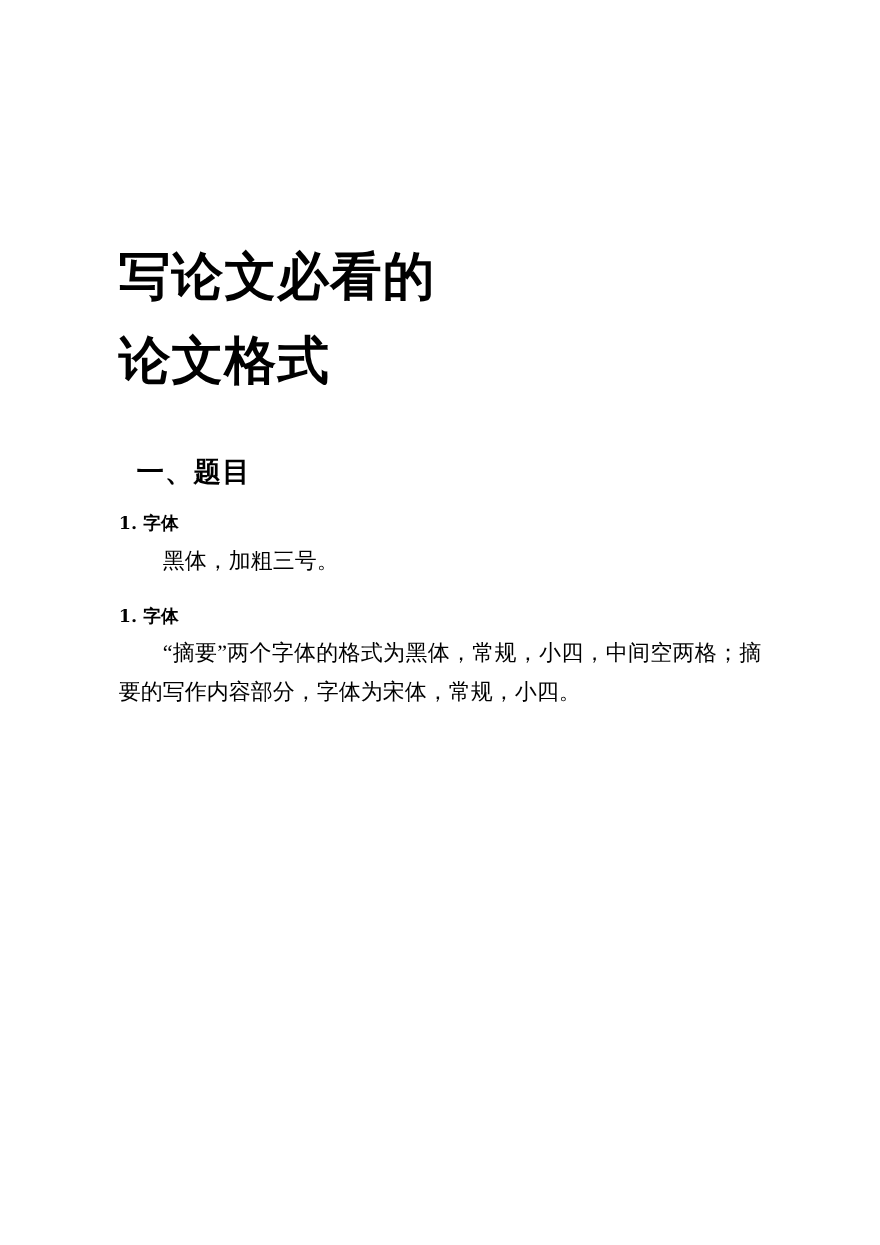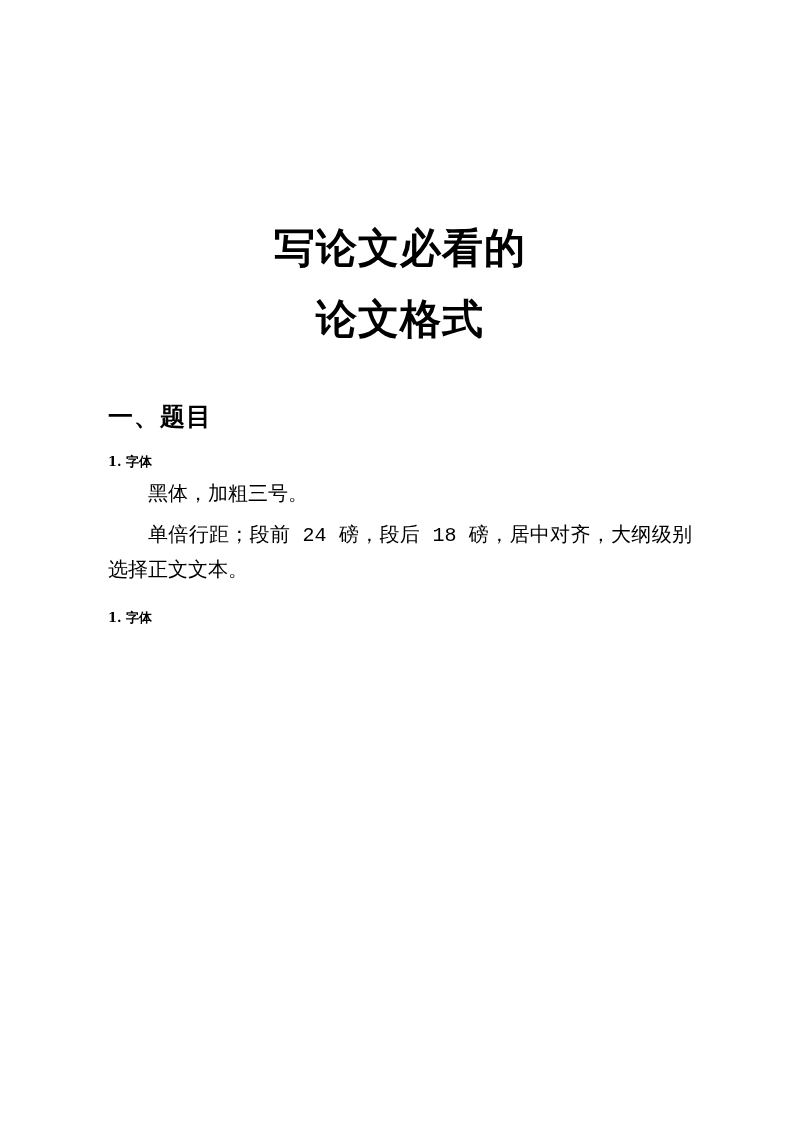--- a/index.html
+++ b/index.html
@@ -16,55 +16,56 @@
   }
   .page {
     position: relative;
     width: 800px;
     height: 1132px;
     background: #ffffff;
     box-sizing: border-box;
     padding: 0 108px;
   }
   .doc-title {
-    text-align: center;
+    text-align: left;
     font-family: "DejaVu Sans", "Liberation Sans", sans-serif;
     font-weight: bold;
-    font-size: 41px;
+    font-size: 47px;
     line-height: 1.0;
     letter-spacing: 1px;
   }
   .title-line-1 {
     margin-top: 228px;
   }
   .title-line-2 {
     margin-top: 30px;
   }
   .section-heading {
     font-family: "DejaVu Sans", "Liberation Sans", sans-serif;
     font-weight: bold;
     font-size: 25px;
     line-height: 1.2;
     letter-spacing: 1px;
+    margin-left: 16px;
   }
   .heading-1 {
     margin-top: 62px;
   }
   .heading-2 {
     margin-top: 82px;
   }
   .sub-heading {
     font-family: "DejaVu Serif", "Liberation Serif", serif;
     font-weight: bold;
-    font-size: 13px;
+    font-size: 16px;
     line-height: 1.3;
     margin-top: 22px;
   }
   .body-text {
-    font-family: Liberation Mono, monospace;
+    font-family: Liberation Serif, serif;
     font-size: 20px;
     line-height: 1.75;
     margin-top: 6px;
     text-align: justify;
     text-indent: 40px;
   }
 </style>
 </head>
 <body>
 
@@ -74,19 +75,19 @@
 
   <div class="doc-title title-line-2">论文格式</div>
 
   <div class="section-heading heading-1">一、题目</div>
 
   <div class="sub-heading">1. 字体</div>
 
   <div class="body-text">黑体，加粗三号。</div>
 
 
-  <div class="body-text">单倍行距；段前 24 磅，段后 18 磅，居中对齐，大纲级别选择正文文本。</div>
 
 
   <div class="sub-heading">1. 字体</div>
 
+  <div class="body-text">“摘要”两个字体的格式为黑体，常规，小四，中间空两格；摘要的写作内容部分，字体为宋体，常规，小四。</div>
 
 </div>
 
 </body></html>

